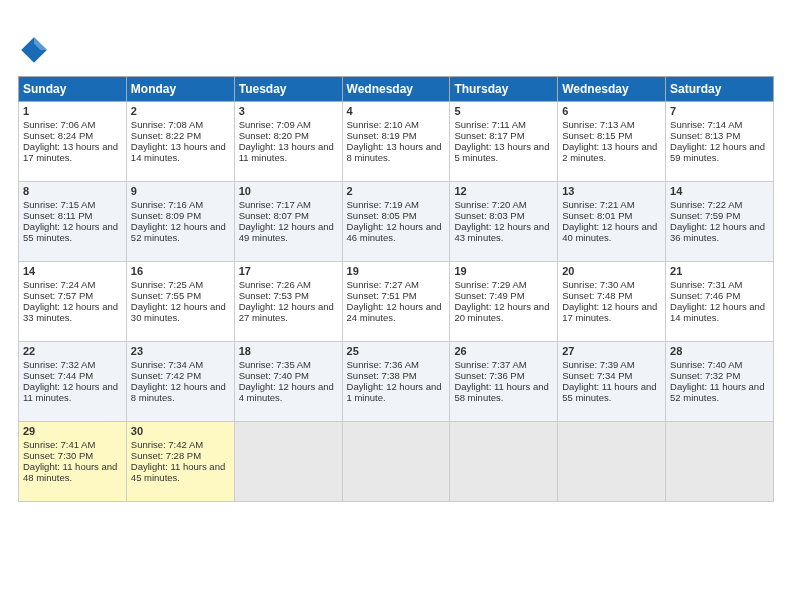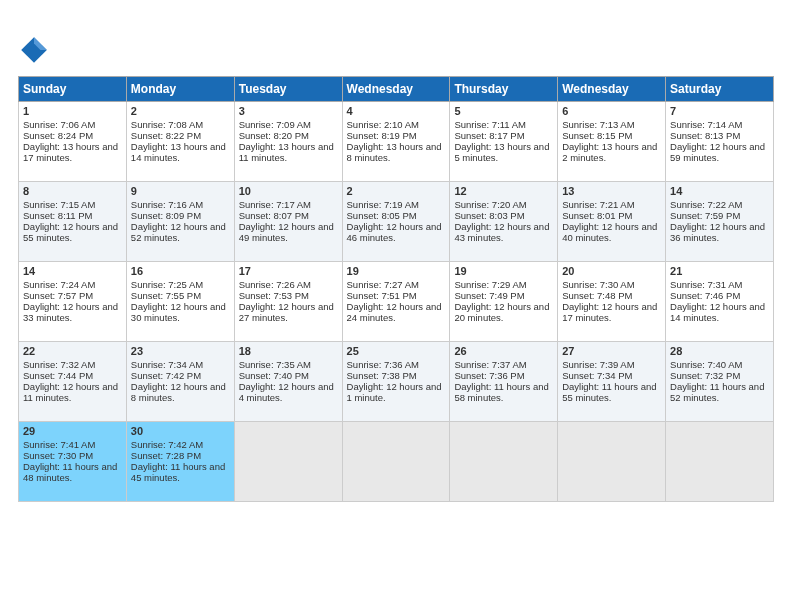--- a/index.html
+++ b/index.html
@@ -78,21 +78,21 @@
       padding: 3px 4px;
       font-size: 9.5px;
       color: #333;
       background: #fff;
       height: 80px;
     }
     .calendar tr:nth-child(even) td {
       background: #f0f4f8;
     }
     .calendar tr:last-child td {
-      background: #7dd3fc;
+      background: #fef9c3;
     }
     .day-num {
       font-size: 11px;
       font-weight: bold;
       display: block;
       margin-bottom: 2px;
     }
     .cell-empty {
       background: #e8e8e8 !important;
     }

